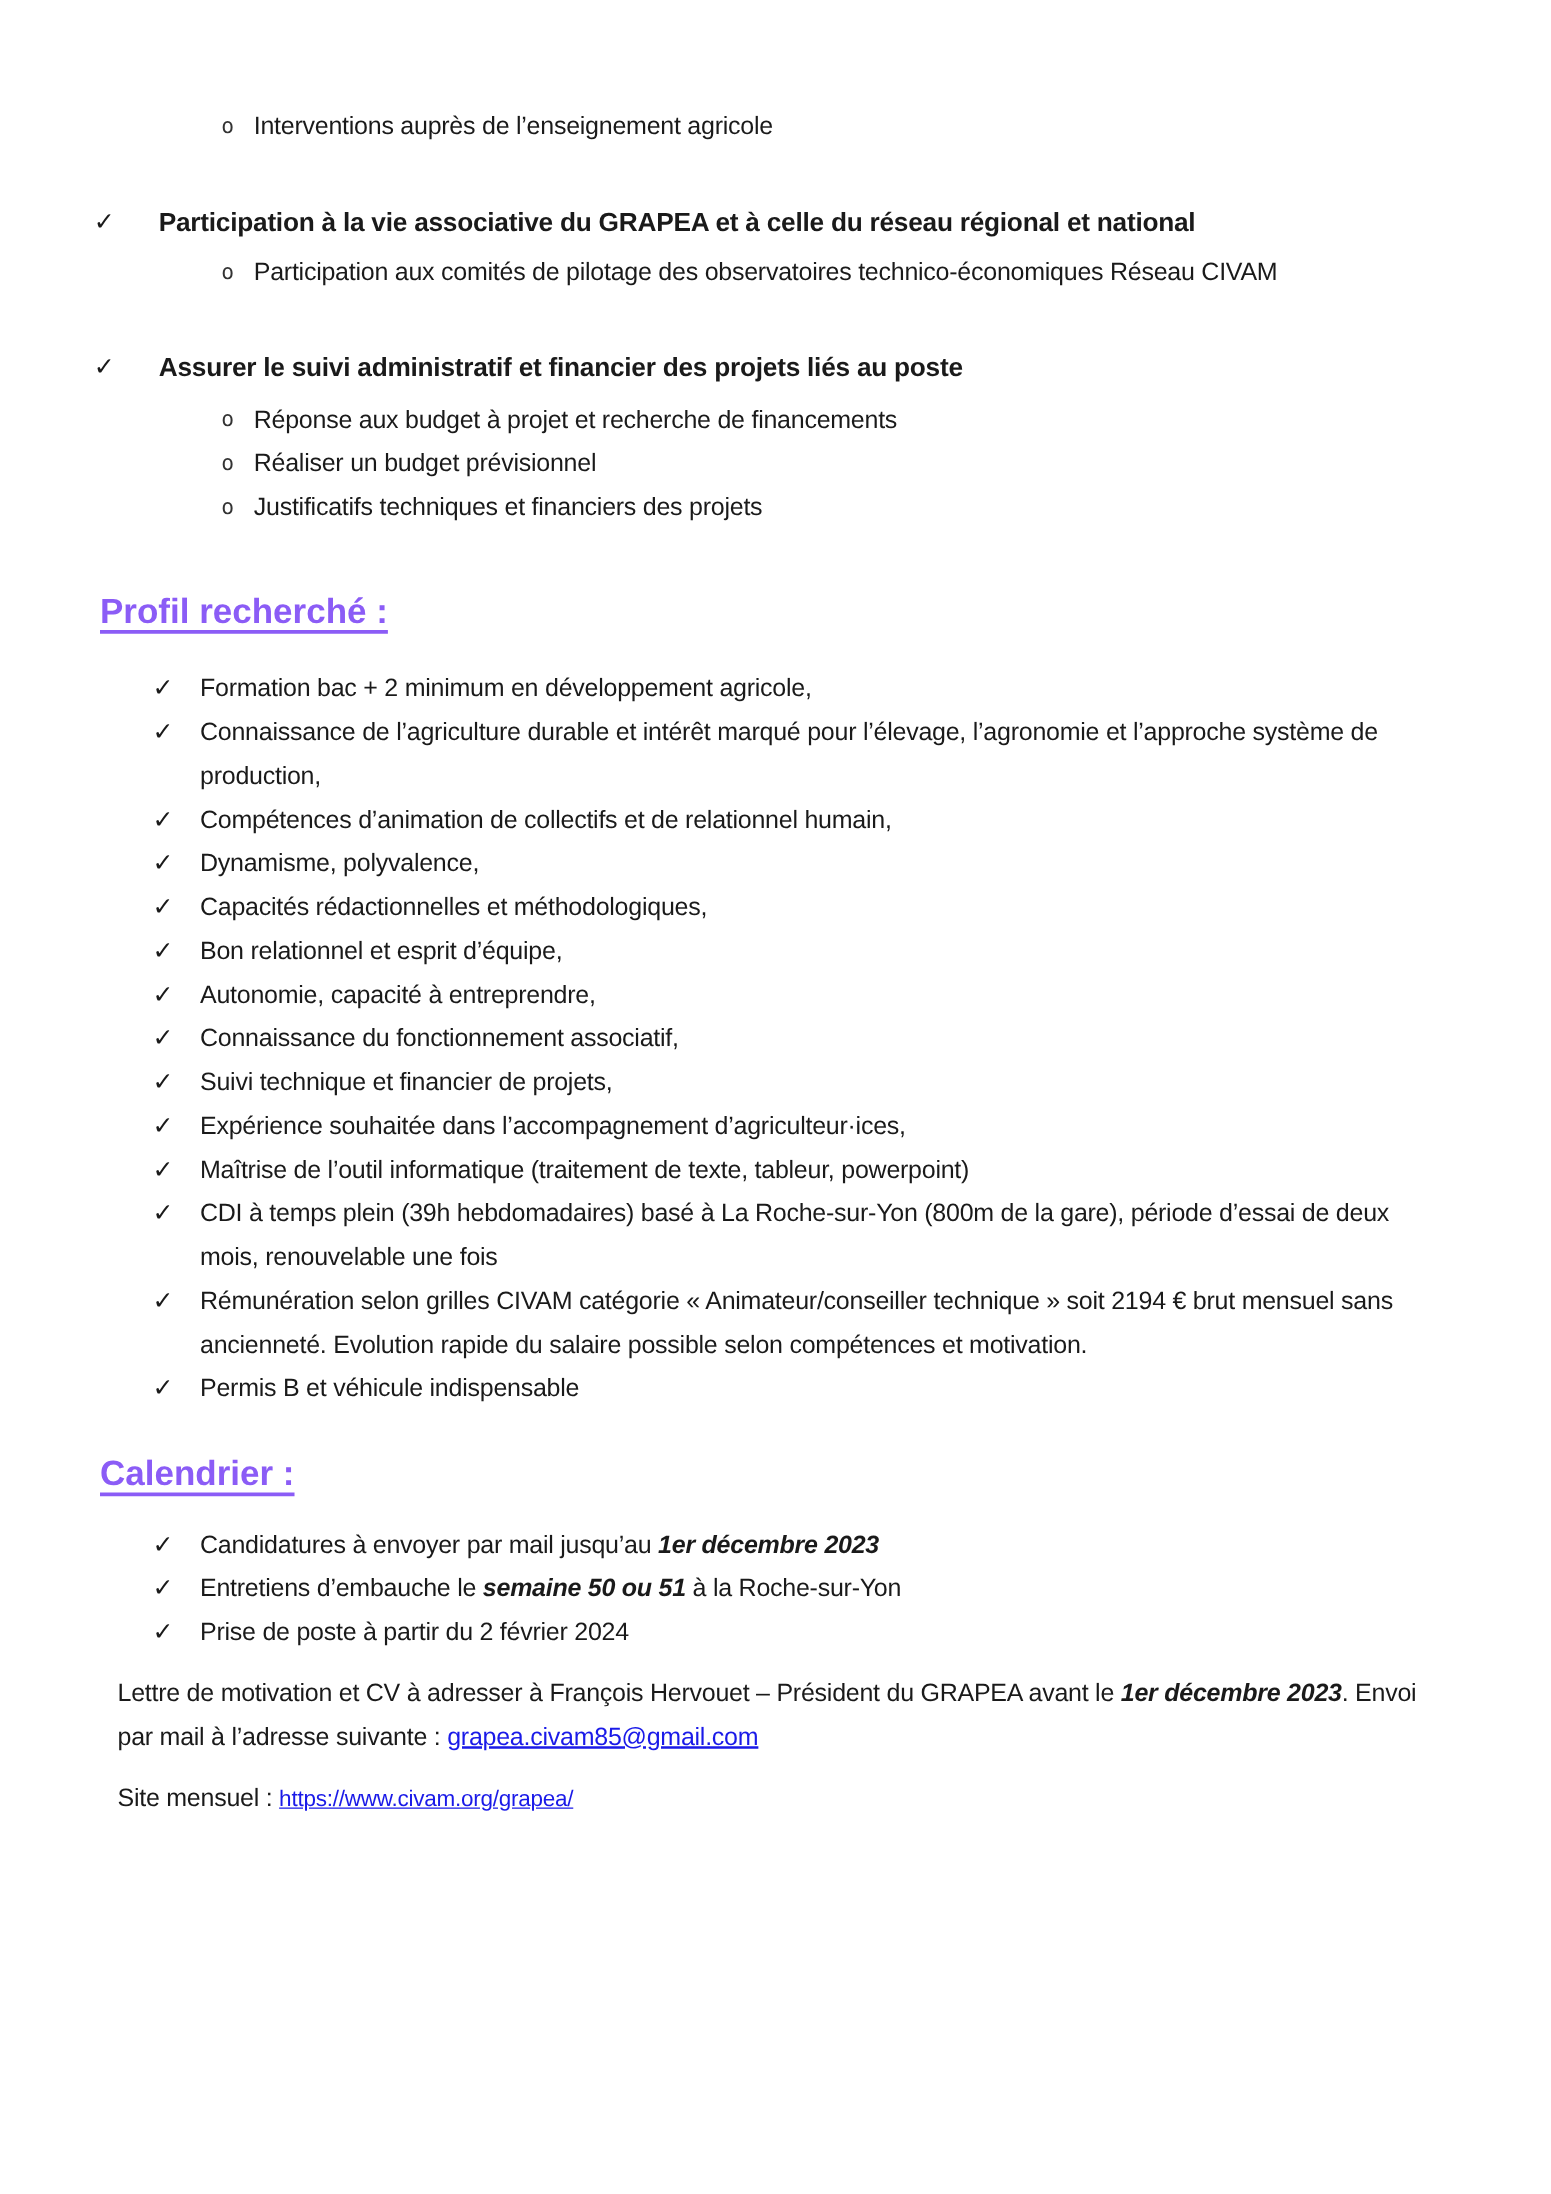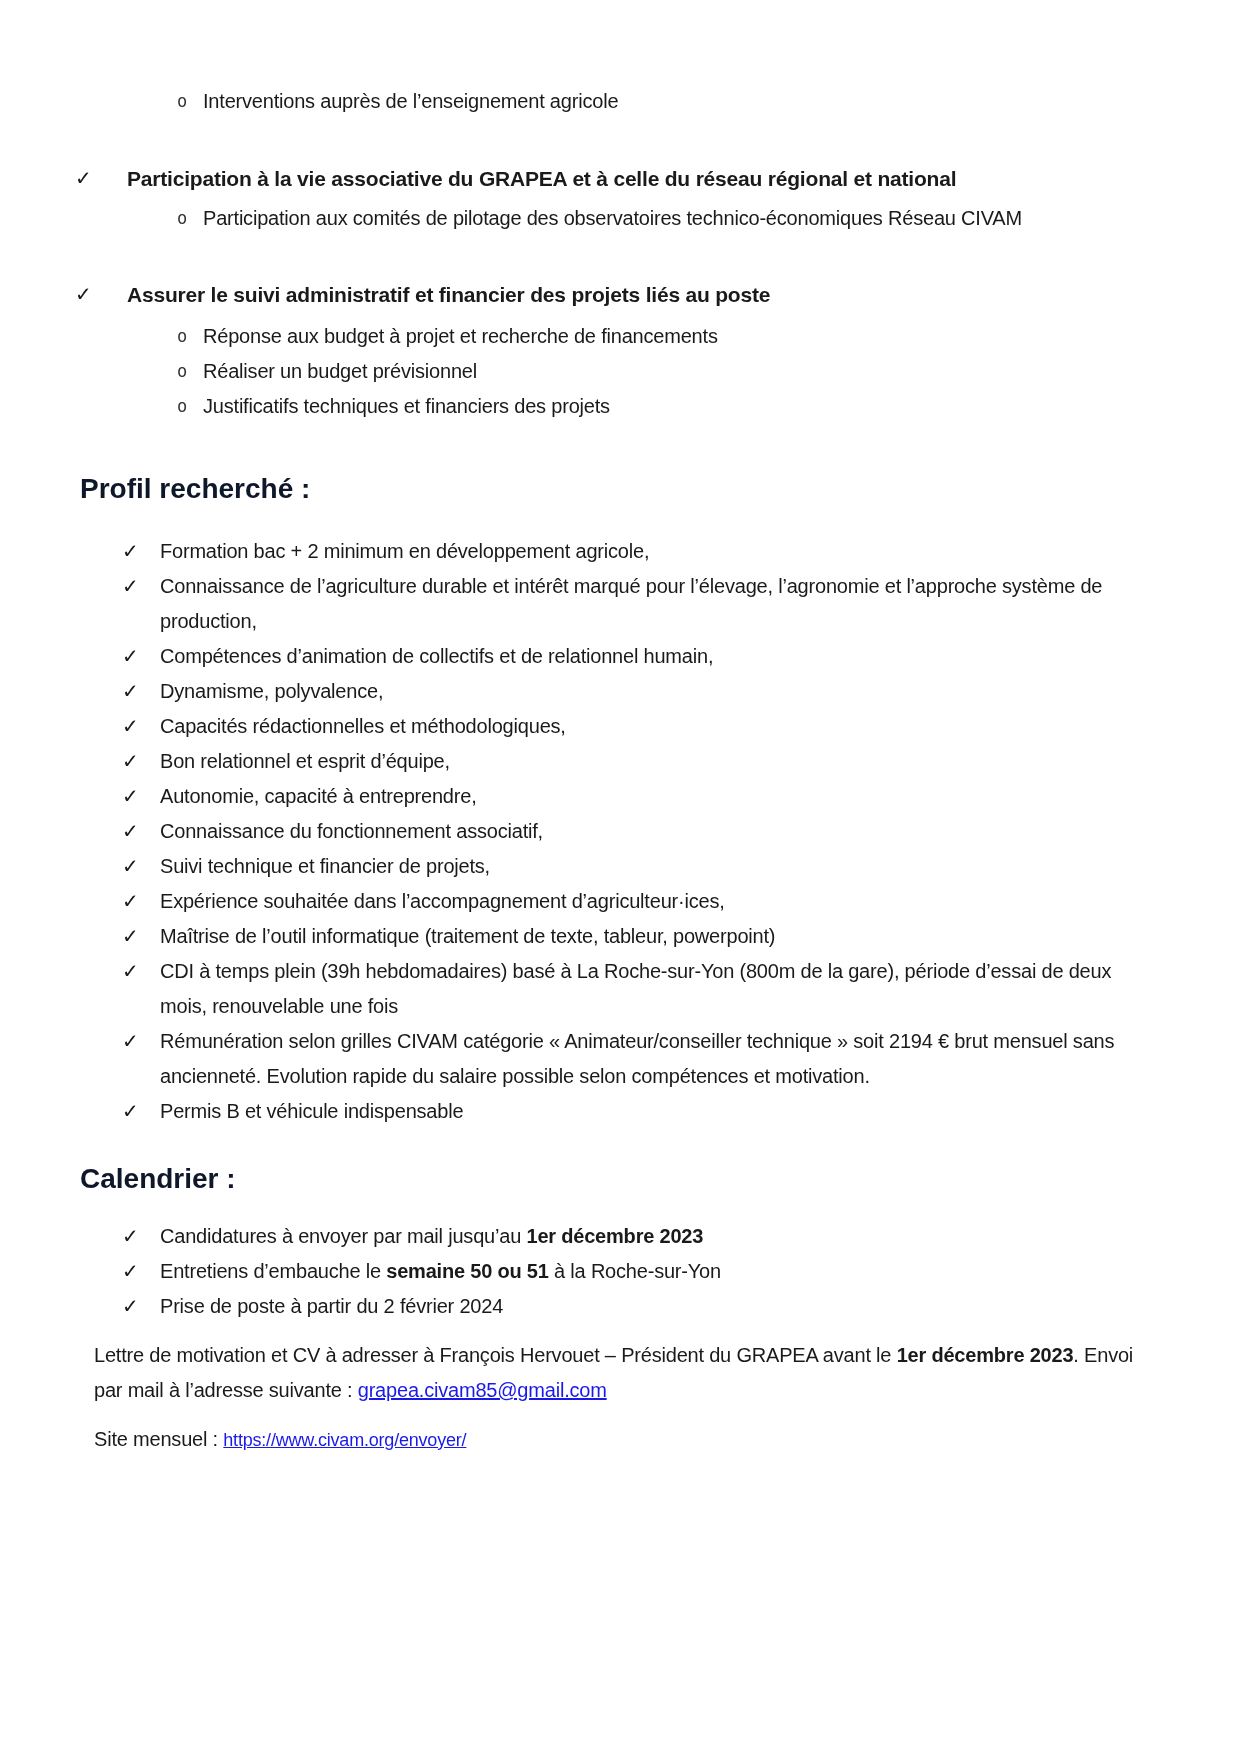--- a/index.html
+++ b/index.html
@@ -38,44 +38,45 @@
   
   .check-row { margin-left: 42px; }
   .check-row .check-marker {
     flex: 0 0 38px;
     font-size: 20px;
     line-height: 35px;
   }
   .itext { flex: 1 1 auto; min-width: 0; }
   
   .section-header {
-    color: #0f172a;
+    color: #8b5cf6;
     font-size: 28px;
     font-weight: bold;
     line-height: 40px;
     letter-spacing: 0;
+    text-decoration: underline;
     text-decoration-thickness: 3px;
     text-underline-offset: 6px;
   }
   .mb-intro      { margin-bottom: 42px; }
   .mb-m1         { margin-bottom: 5px; }
   .mb-subpart    { margin-bottom: 41px; }
   .mb-m2         { margin-bottom: 7px; }
   .hdr-profil    { margin-top: 45px; margin-bottom: 25px; }
   .hdr-conditions{ margin-top: 27px; margin-bottom: 23px; }
   .hdr-calendrier{ margin-top: 30px; margin-bottom: 20px; }
   .hdr-contact   { margin-top: 30px; margin-bottom: 25px; }
   .contact-par { margin: 14px; }
   a.doc-link {
     color: #1A1AE8;
     text-decoration: underline;
     cursor: pointer;
   }
   a.doc-link.small { font-size: 18px; }
-  .b { font-weight: bold; }
+  .b { font-weight: bold; font-style: italic; }
 </style>
 </head>
 <body>
 
 <div class="page">
 
   <div class="row sub-row mb-intro">
     <span class="o-marker">o</span>
     <span class="itext">Interventions auprès de l’enseignement agricole</span>
   </div>
@@ -177,15 +178,15 @@
     <span class="check-marker">✓</span>
     <span class="itext"><span>Entretiens d’embauche le </span><span class="b">semaine 50 ou 51</span><span> à la Roche-sur-Yon</span></span>
   </div>
   <div class="row check-row">
     <span class="check-marker">✓</span>
     <span class="itext"><span>Prise de poste à partir du 2 février 2024</span><span class="b"></span><span></span></span>
   </div>
 
 
   <p class="contact-par"><span>Lettre de motivation et CV à adresser à François Hervouet – Président du GRAPEA avant le </span><span class="b">1er décembre 2023</span><span>. Envoi par mail à l’adresse suivante : </span><a class="doc-link">grapea.civam85@gmail.com</a></p>
-  <p class="contact-par"><span>Site mensuel : </span><a class="doc-link small">https://www.civam.org/envoyer/</a></p>
+  <p class="contact-par"><span>Site mensuel : </span><a class="doc-link small">https://www.civam.org/grapea/</a></p>
 
 </div>
 
 </body></html>

